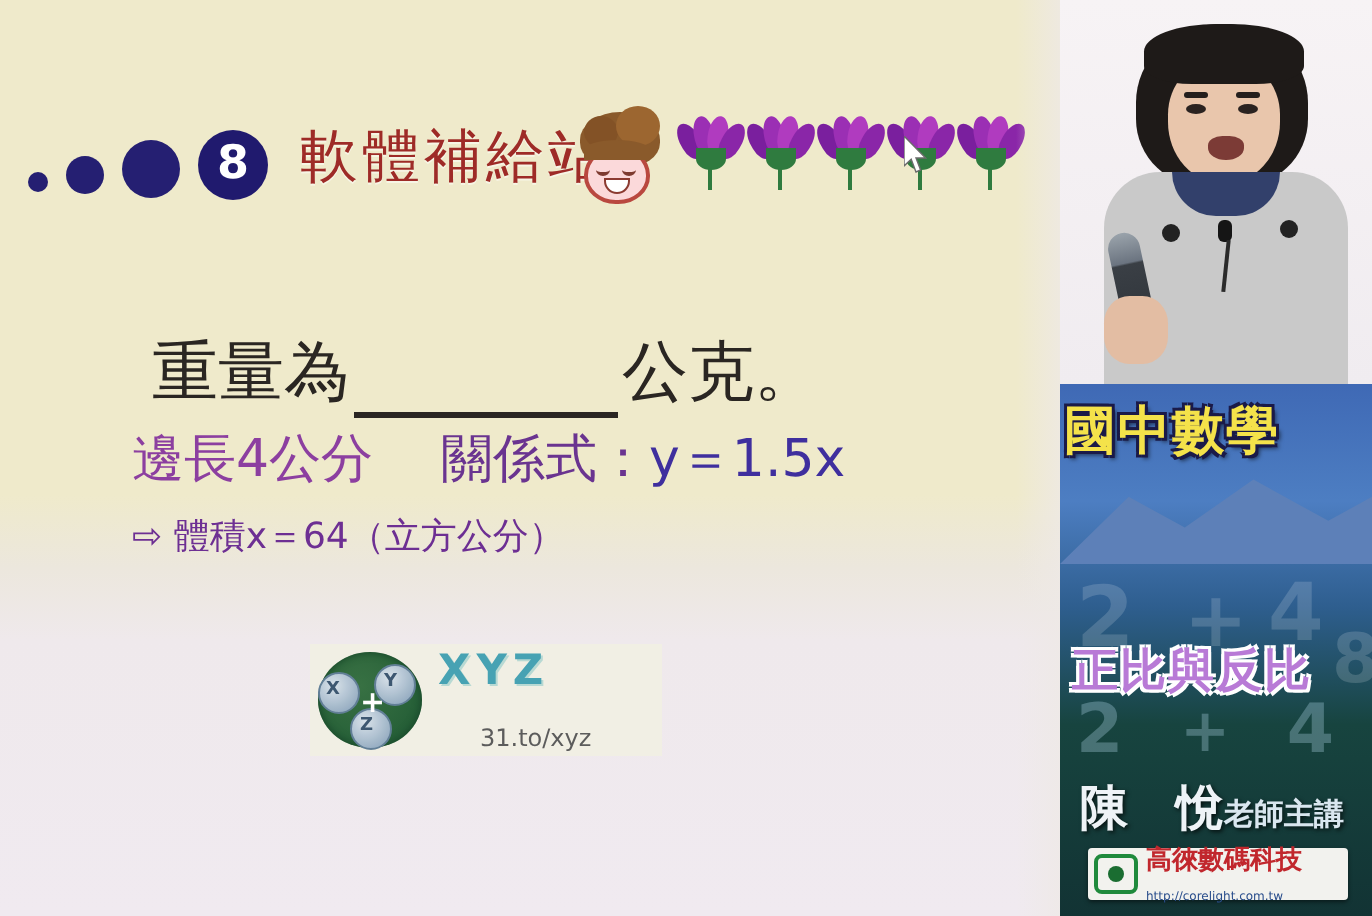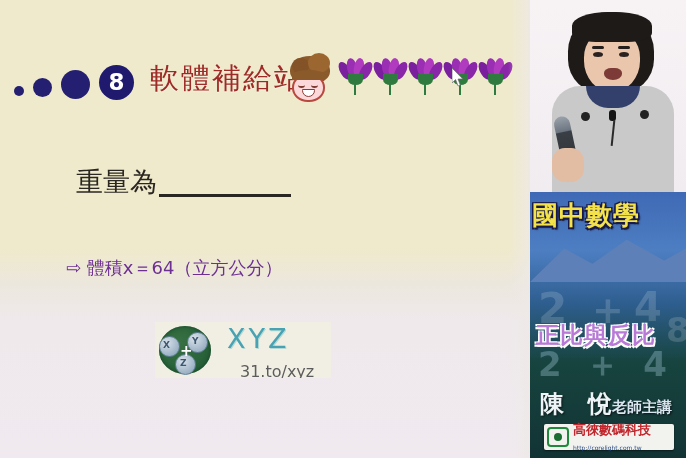--- a/index.html
+++ b/index.html
@@ -69,23 +69,23 @@
   .cursor{position:absolute;left:452px;top:68px;width:12px;height:19px;}
 
   
   .qline1{
     position:absolute;left:24px;top:117px;
     font-size:27px;color:#2a2622;letter-spacing:0px;
     font-family:"DejaVu Sans",sans-serif;white-space:nowrap;
   }
   .qline2{
     position:absolute;left:76px;top:164px;
-    font-size:27px;color:#2a2622;
+    font-size:33px;color:#2a2622;
     font-family:Liberation Mono, monospace;white-space:nowrap;
-    display:flex;align-items:center;
+    display:flex;align-items:flex-end;
   }
   .blank{
     display:inline-block;width:132px;border-bottom:3px solid #2a2622;
     height:27px;margin:0 2px;
   }
 
   
   .pline1{
     position:absolute;left:66px;top:212px;
     font-size:26px;color:#8c3fa0;
@@ -112,33 +112,33 @@
   }
   .xyz .ball{position:absolute;width:19px;height:19px;border-radius:50%;
     background:radial-gradient(circle at 35% 30%,#d8e2ea,#7e9bb4);border:1px solid #5b7a93;}
   .xyz .bA{left:4px;top:14px;}
   .xyz .bB{left:32px;top:10px;}
   .xyz .bC{left:20px;top:32px;}
   .xyz .plus{position:absolute;left:25px;top:22px;color:#fff;font-size:15px;font-weight:bold;line-height:1;}
   .xyz .lbl{position:absolute;color:#34506b;font-size:9px;font-weight:bold;}
   .xyz .lx{left:8px;top:18px;} .xyz .ly{left:37px;top:14px;} .xyz .lz{left:25px;top:36px;}
   .xyz .big{
-    position:absolute;left:72px;top:1px;font-size:27px;font-weight:normal;
+    position:absolute;left:64px;top:1px;font-size:21px;font-weight:bold;
     color:#3f9fb0;letter-spacing:3px;
     font-family:"DejaVu Sans",sans-serif;
     text-shadow:1px 1px 0 #b6d9d2;
   }
   .xyz .cn{
     position:absolute;left:58px;top:22px;font-size:21px;font-weight:bold;
     color:#3d8f4f;letter-spacing:1px;
     font-family:"DejaVu Sans",sans-serif;
     text-shadow:1px 1px 0 #cfe6cf;
   }
   .xyz .url{
-    position:absolute;left:85px;top:40px;font-size:16px;color:#555;
+    position:absolute;left:85px;top:40px;font-size:12px;color:#555;
     font-family:"DejaVu Sans",sans-serif;
   }
 
   
   .video{
     position:absolute;left:530px;top:0;width:156px;height:458px;overflow:hidden;
     background:#f3eff3;
   }
   .vid-top{
     position:absolute;left:0;top:0;width:156px;height:192px;
@@ -288,22 +288,26 @@
       </div>
     </div>
 
     <svg class="cursor" viewBox="0 0 12 19">
       <polygon points="0,0 0,15 3.6,11.6 6,18 8.3,17 6,11 10.8,11" fill="#ffffff" stroke="#6b6b6b" stroke-width="0.7"></polygon>
     </svg>
 
     <div class="qline2">
       <span>重量為</span>
       <span class="blank"></span>
-    </div>
-
+      <span>公克。</span>
+    </div>
+
+    <div class="pline1">
+      <span>邊長4公分</span><span class="gap"></span><span class="rel">關係式：</span><span class="eq">y＝1.5x</span>
+    </div>
     <div class="pline2">
       <span>⇨</span>
       <span>體積x＝64（立方公分）</span>
     </div>
 
     <div class="xyz">
       <div class="globe"></div>
       <span class="ball bA"></span>
         <span class="ball bB"></span>
         <span class="ball bC"></span>

